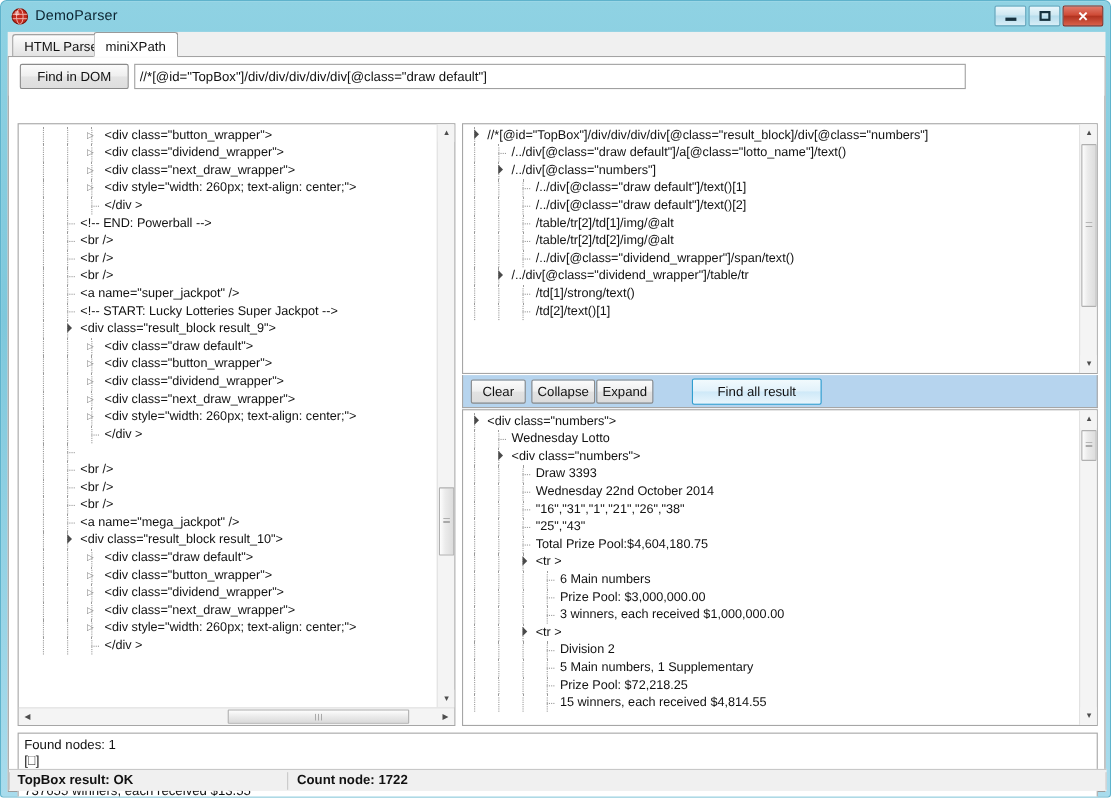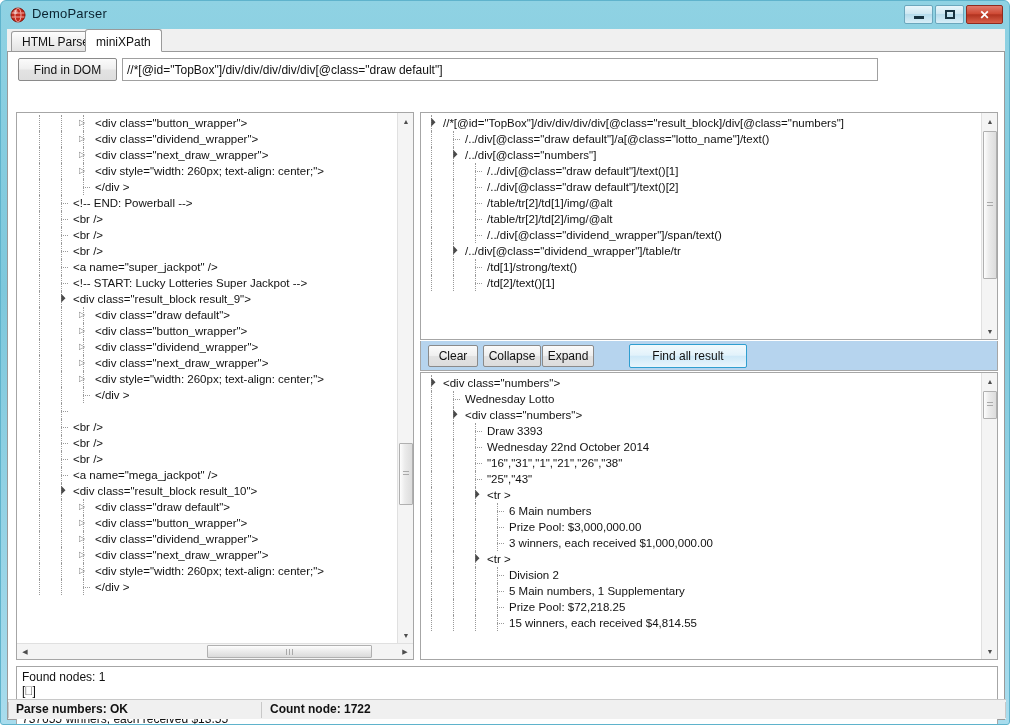--- a/index.html
+++ b/index.html
@@ -405,20 +405,21 @@
 
       <div class="tree-panel" id="right-bottom">
         <div class="tree-viewport" id="result-tree-rows">
             <div class="trow"><div class="guide" style="left: 10px;"></div><span class="exp expanded" style="left: 6px;"></span><span class="txt" style="padding-left: 22px;">&lt;div class="numbers"&gt;</span></div>
             <div class="trow"><div class="guide" style="left: 10px;"></div><div class="guide" style="left: 32px;"></div><div class="elbow" style="left: 32px; width: 7px;"></div><span class="txt" style="padding-left: 44px;">Wednesday Lotto</span></div>
             <div class="trow"><div class="guide" style="left: 10px;"></div><div class="guide" style="left: 32px;"></div><span class="exp expanded" style="left: 28px;"></span><span class="txt" style="padding-left: 44px;">&lt;div class="numbers"&gt;</span></div>
             <div class="trow"><div class="guide" style="left: 10px;"></div><div class="guide" style="left: 32px;"></div><div class="guide" style="left: 54px;"></div><div class="elbow" style="left: 54px; width: 7px;"></div><span class="txt" style="padding-left: 66px;">Draw 3393</span></div>
             <div class="trow"><div class="guide" style="left: 10px;"></div><div class="guide" style="left: 32px;"></div><div class="guide" style="left: 54px;"></div><div class="elbow" style="left: 54px; width: 7px;"></div><span class="txt" style="padding-left: 66px;">Wednesday 22nd October 2014</span></div>
             <div class="trow"><div class="guide" style="left: 10px;"></div><div class="guide" style="left: 32px;"></div><div class="guide" style="left: 54px;"></div><div class="elbow" style="left: 54px; width: 7px;"></div><span class="txt" style="padding-left: 66px;">"16","31","1","21","26","38"</span></div>
             <div class="trow"><div class="guide" style="left: 10px;"></div><div class="guide" style="left: 32px;"></div><div class="guide" style="left: 54px;"></div><div class="elbow" style="left: 54px; width: 7px;"></div><span class="txt" style="padding-left: 66px;">"25","43"</span></div>
+            <div class="trow"><div class="guide" style="left: 10px;"></div><div class="guide" style="left: 32px;"></div><div class="guide" style="left: 54px;"></div><div class="elbow" style="left: 54px; width: 7px;"></div><span class="txt" style="padding-left: 66px;">Total Prize Pool:$4,604,180.75</span></div>
             <div class="trow"><div class="guide" style="left: 10px;"></div><div class="guide" style="left: 32px;"></div><div class="guide" style="left: 54px;"></div><span class="exp expanded" style="left: 50px;"></span><span class="txt" style="padding-left: 66px;">&lt;tr &gt;</span></div>
             <div class="trow"><div class="guide" style="left: 10px;"></div><div class="guide" style="left: 32px;"></div><div class="guide" style="left: 54px;"></div><div class="guide" style="left: 76px;"></div><div class="elbow" style="left: 76px; width: 7px;"></div><span class="txt" style="padding-left: 88px;">6 Main numbers</span></div>
             <div class="trow"><div class="guide" style="left: 10px;"></div><div class="guide" style="left: 32px;"></div><div class="guide" style="left: 54px;"></div><div class="guide" style="left: 76px;"></div><div class="elbow" style="left: 76px; width: 7px;"></div><span class="txt" style="padding-left: 88px;">Prize Pool: $3,000,000.00</span></div>
             <div class="trow"><div class="guide" style="left: 10px;"></div><div class="guide" style="left: 32px;"></div><div class="guide" style="left: 54px;"></div><div class="guide" style="left: 76px;"></div><div class="elbow" style="left: 76px; width: 7px;"></div><span class="txt" style="padding-left: 88px;">3 winners, each received $1,000,000.00</span></div>
             <div class="trow"><div class="guide" style="left: 10px;"></div><div class="guide" style="left: 32px;"></div><div class="guide" style="left: 54px;"></div><span class="exp expanded" style="left: 50px;"></span><span class="txt" style="padding-left: 66px;">&lt;tr &gt;</span></div>
             <div class="trow"><div class="guide" style="left: 10px;"></div><div class="guide" style="left: 32px;"></div><div class="guide" style="left: 54px;"></div><div class="guide" style="left: 76px;"></div><div class="elbow" style="left: 76px; width: 7px;"></div><span class="txt" style="padding-left: 88px;">Division 2</span></div>
             <div class="trow"><div class="guide" style="left: 10px;"></div><div class="guide" style="left: 32px;"></div><div class="guide" style="left: 54px;"></div><div class="guide" style="left: 76px;"></div><div class="elbow" style="left: 76px; width: 7px;"></div><span class="txt" style="padding-left: 88px;">5 Main numbers, 1 Supplementary</span></div>
             <div class="trow"><div class="guide" style="left: 10px;"></div><div class="guide" style="left: 32px;"></div><div class="guide" style="left: 54px;"></div><div class="guide" style="left: 76px;"></div><div class="elbow" style="left: 76px; width: 7px;"></div><span class="txt" style="padding-left: 88px;">Prize Pool: $72,218.25</span></div>
             <div class="trow"><div class="guide" style="left: 10px;"></div><div class="guide" style="left: 32px;"></div><div class="guide" style="left: 54px;"></div><div class="guide" style="left: 76px;"></div><div class="elbow" style="left: 76px; width: 7px;"></div><span class="txt" style="padding-left: 88px;">15 winners, each received $4,814.55</span></div>
           </div>
@@ -433,21 +434,21 @@
 
       <div id="output">
         <div>Found nodes: 1</div>
         <div>[⎕]</div>
         <div>Found text: 1</div>
         <div>737655 winners, each received $13.55</div>
       </div>
 
       <div id="statusbar">
         <div class="status-sep" style="left:0px;"></div>
-        <div id="status-left">Parse numbers: OK</div>
+        <div id="status-left">TopBox result: OK</div>
         <div class="status-sep" style="left:253px;"></div>
         <div id="status-right">Count node: 1722</div>
         <div class="status-sep" style="left:997px;"></div>
       </div>
 
     </div>
   </div>
 </div>
 
 </body></html>

